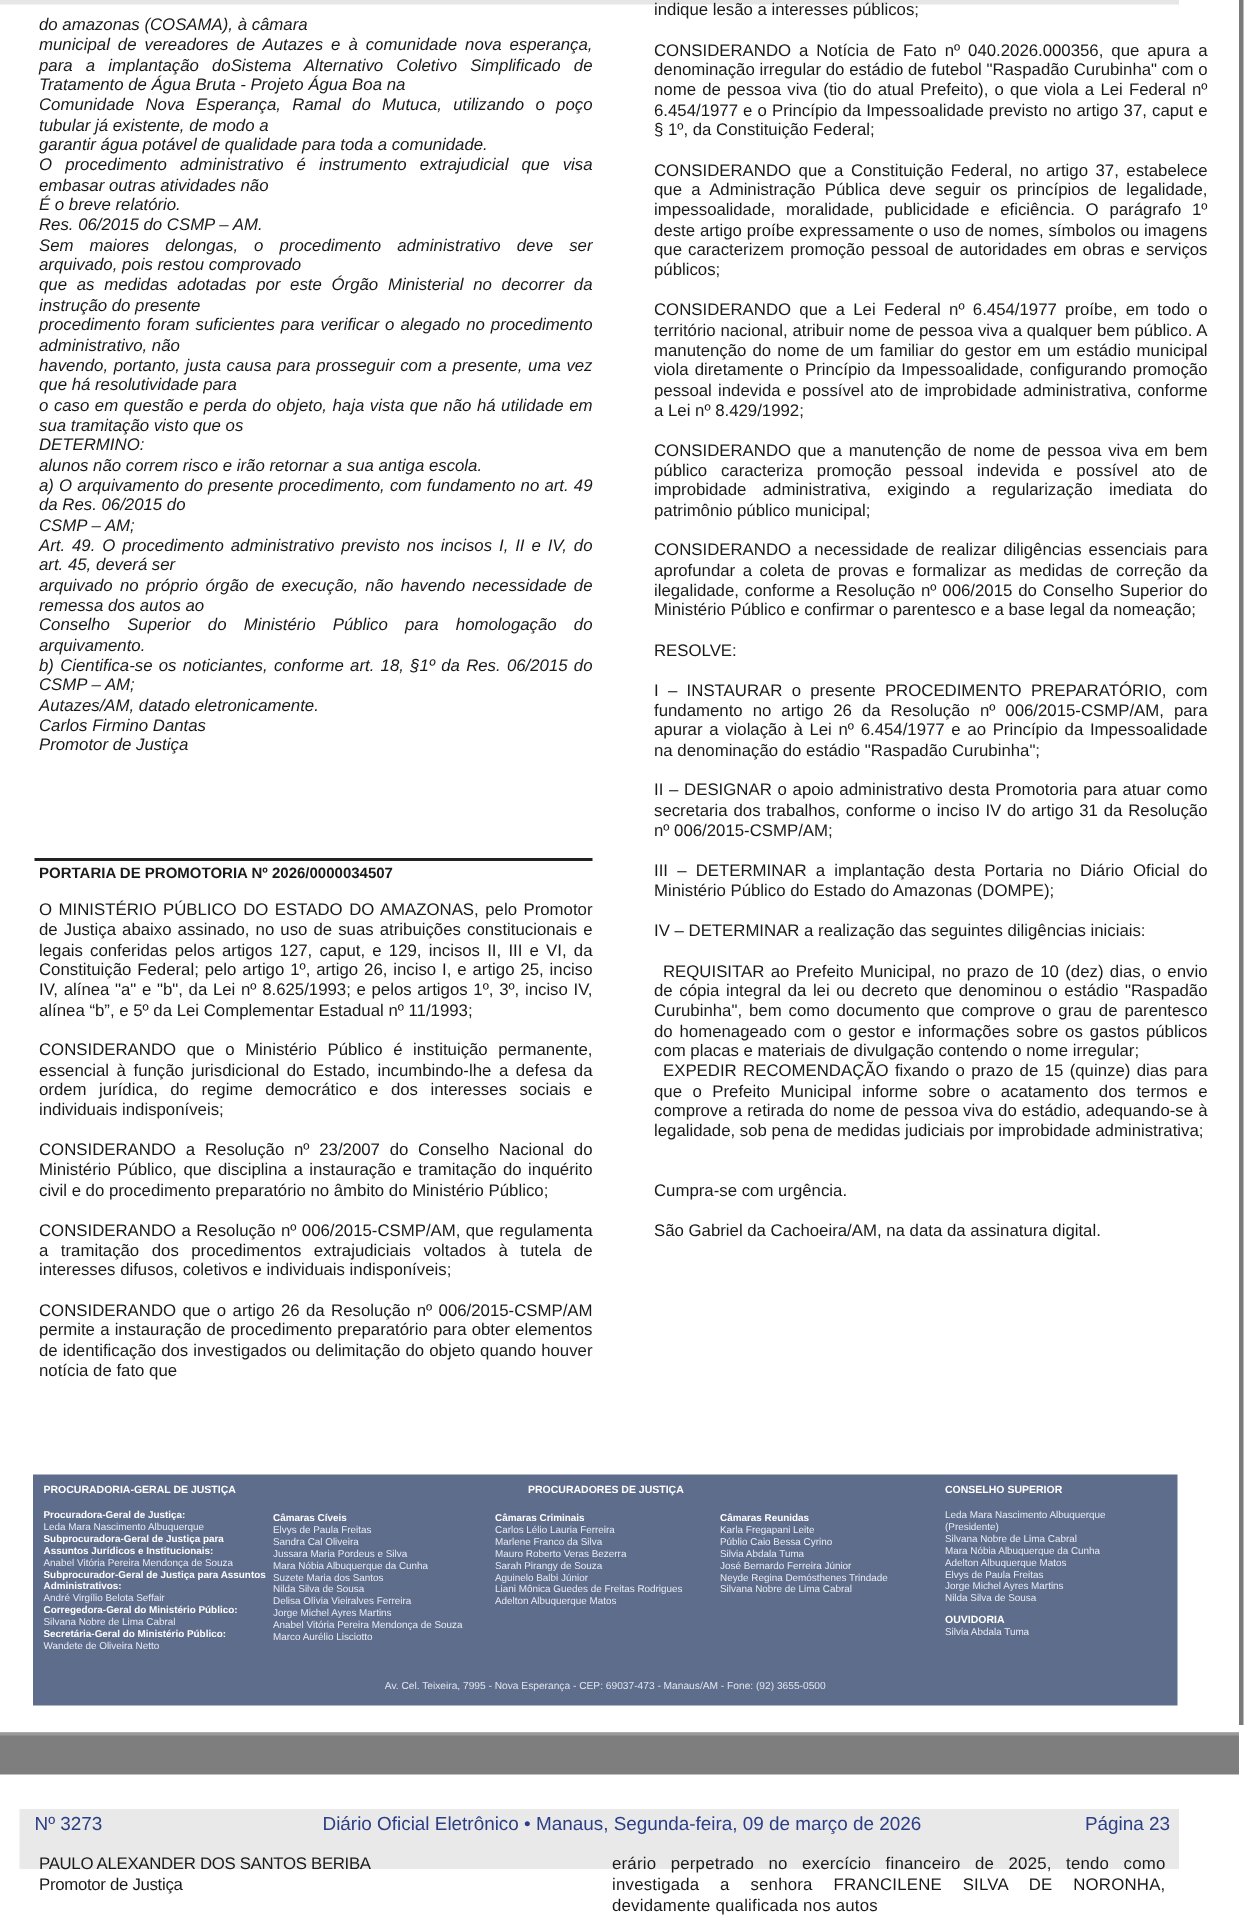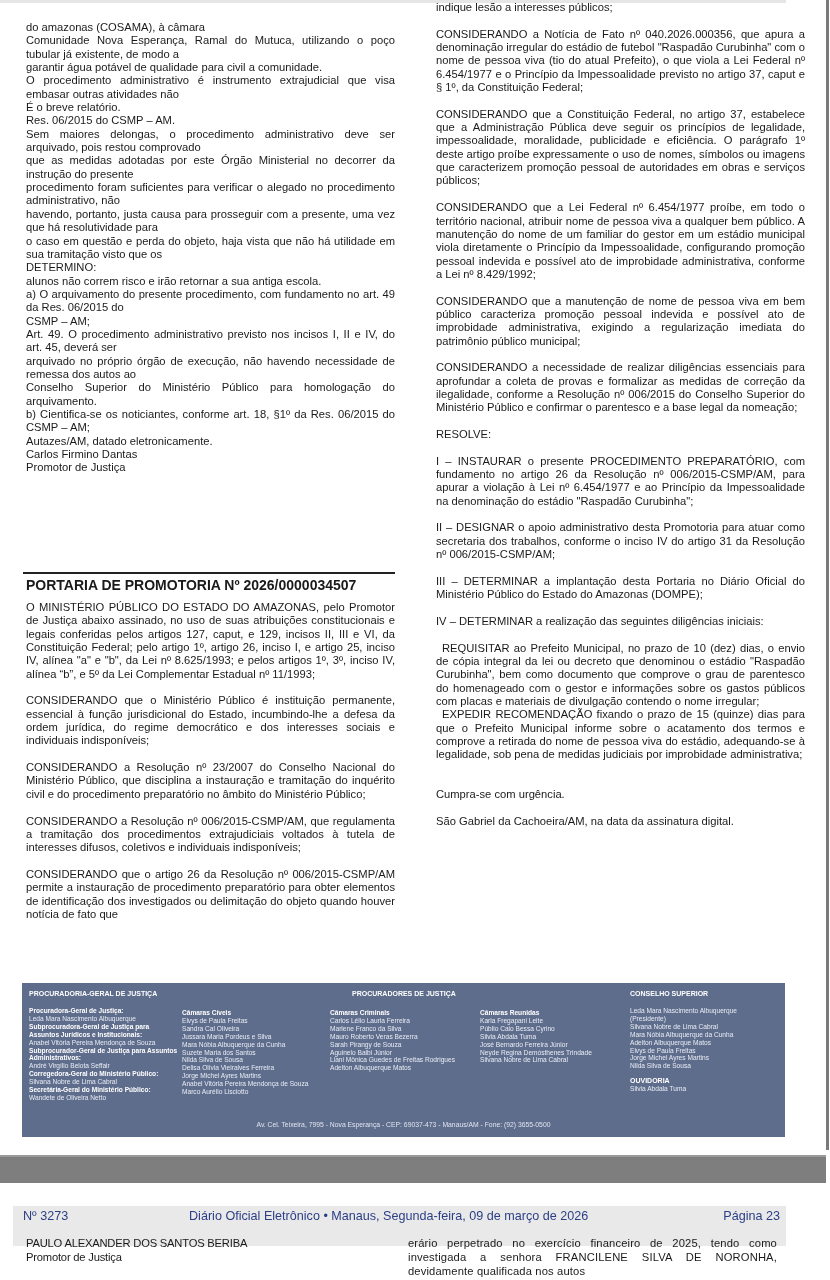--- a/index.html
+++ b/index.html
@@ -5,64 +5,65 @@
   html, body { margin: 0; padding: 0; }
   body {
     width: 830px; height: 1280px; overflow: hidden; position: relative;
     background: #ffffff; font-family: "Liberation Sans", sans-serif; color: #1a1a1a;
   }
   .topbar { position: absolute; left: 0; top: 0; width: 786px; height: 3px; background: #e6e6e6; }
   .scrollbar-track { position: absolute; right: 0; top: 0; width: 4px; height: 1280px; background: #ffffff; }
   .scrollbar-thumb { position: absolute; right: 1px; top: 0; width: 3px; height: 1150px; background: #7a7a7a; }
 
   .col { position: absolute; font-size: 11.2px; line-height: 13.35px; }
-  .col-left { left: 26px; top: 21px; width: 369px; }
+  .col-left { left: 26px; top: 11px; width: 369px; font-style: italic; }
   .col-right { left: 408px; top: 1px; width: 369px; margin-left: 28px; }
   .col p { margin: 0; }
   .just { text-align: justify; }
   .gap { height: 13.35px; }
 
   .rule { position: absolute; left: 23px; top: 572px; width: 372px; height: 1.5px; background: #222; }
-  .portaria-title { position: absolute; left: 26px; top: 577px; font-size: 14px; font-weight: bold; }
+  .portaria-title { position: absolute; left: 26px; top: 577px; font-size: 10px; font-weight: bold; }
   .col-left2 { left: 26px; top: 601px; width: 369px; }
 
   .footer-panel {
     position: absolute; left: 22px; top: 983px; width: 763px; height: 154px;
     background: #5f6d8d; color: #e8ecf4; font-size: 6.6px; line-height: 7.9px;
   }
   .fp-h { position: absolute; font-weight: bold; font-size: 7px; color: #ffffff; }
   .fp-col { position: absolute; }
   .fp-col b { color: #ffffff; }
   .fp-addr { position: absolute; left: 0; width: 100%; top: 138px; text-align: center; color: #dfe4ee; font-size: 6.8px; }
 
   .gray-band { position: absolute; left: 0; top: 1155px; width: 826px; height: 26px; background: #7e7e7e; border-top: 2px solid #9a9a9a; }
 
   .page-header {
     position: absolute; left: 13px; top: 1206px; width: 773px; height: 40px;
     background: #e9e9e9; color: #2b3e86; font-size: 12.6px;
   }
   .ph-num { position: absolute; left: 10px; top: 3px; }
-  .ph-title { position: absolute; left: 176px; top: 3px; }
+  .ph-title { position: absolute; left: 202px; top: 3px; }
   .ph-page { position: absolute; right: 6px; top: 3px; }
 
   .bottom-left { position: absolute; left: 26px; top: 1236px; font-size: 11.2px; line-height: 14px; letter-spacing: -0.2px; }
   .bottom-right { position: absolute; left: 408px; top: 1236px; width: 369px; font-size: 11.2px; line-height: 14px; text-align: justify; letter-spacing: 0.15px; }
 </style>
 </head>
 <body>
 
 <div class="topbar"></div>
 <div class="scrollbar-track">
   <div class="scrollbar-thumb"></div>
 </div>
 
 <div class="col col-left just">
   <p>do amazonas (COSAMA), à câmara</p>
+  <p>municipal de vereadores de Autazes e à comunidade nova esperança, para a implantação doSistema Alternativo Coletivo Simplificado de Tratamento de Água Bruta - Projeto Água Boa na</p>
   <p>Comunidade Nova Esperança, Ramal do Mutuca, utilizando o poço tubular já existente, de modo a</p>
-  <p>garantir água potável de qualidade para civil a comunidade.</p>
+  <p>garantir água potável de qualidade para toda a comunidade.</p>
   <p>O procedimento administrativo é instrumento extrajudicial que visa embasar outras atividades não</p>
   <p>É o breve relatório.</p>
   <p>Res. 06/2015 do CSMP – AM.</p>
   <p>Sem maiores delongas, o procedimento administrativo deve ser arquivado, pois restou comprovado</p>
   <p>que as medidas adotadas por este Órgão Ministerial no decorrer da instrução do presente</p>
   <p>procedimento foram suficientes para verificar o alegado no procedimento administrativo, não</p>
   <p>havendo, portanto, justa causa para prosseguir com a presente, uma vez que há resolutividade para</p>
   <p>o caso em questão e perda do objeto, haja vista que não há utilidade em sua tramitação visto que os</p>
   <p>DETERMINO:</p>
   <p>alunos não correm risco e irão retornar a sua antiga escola.</p>

